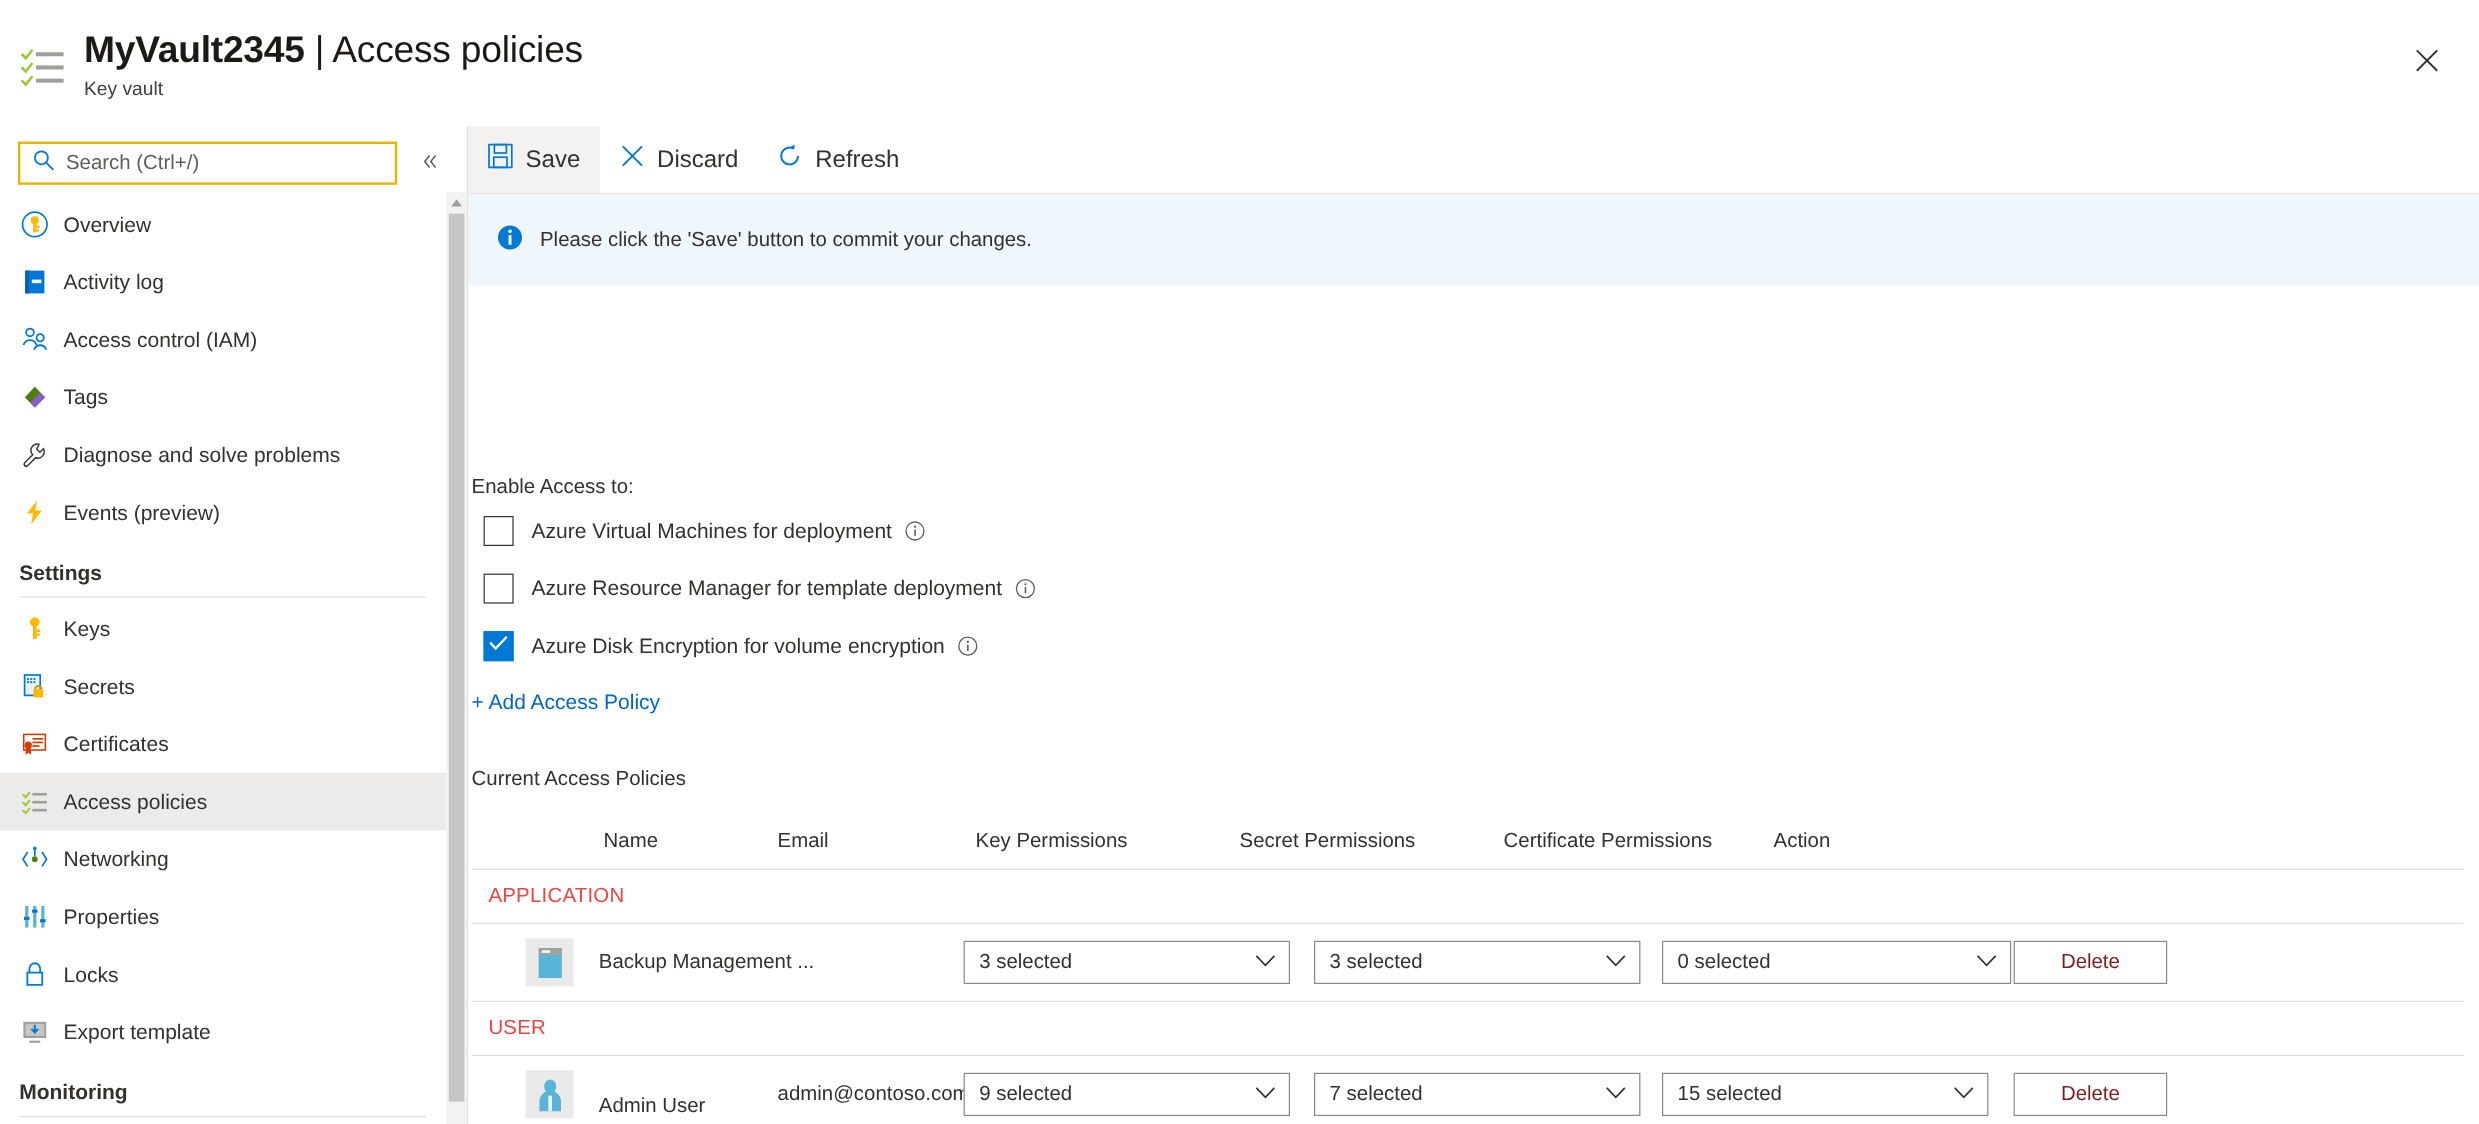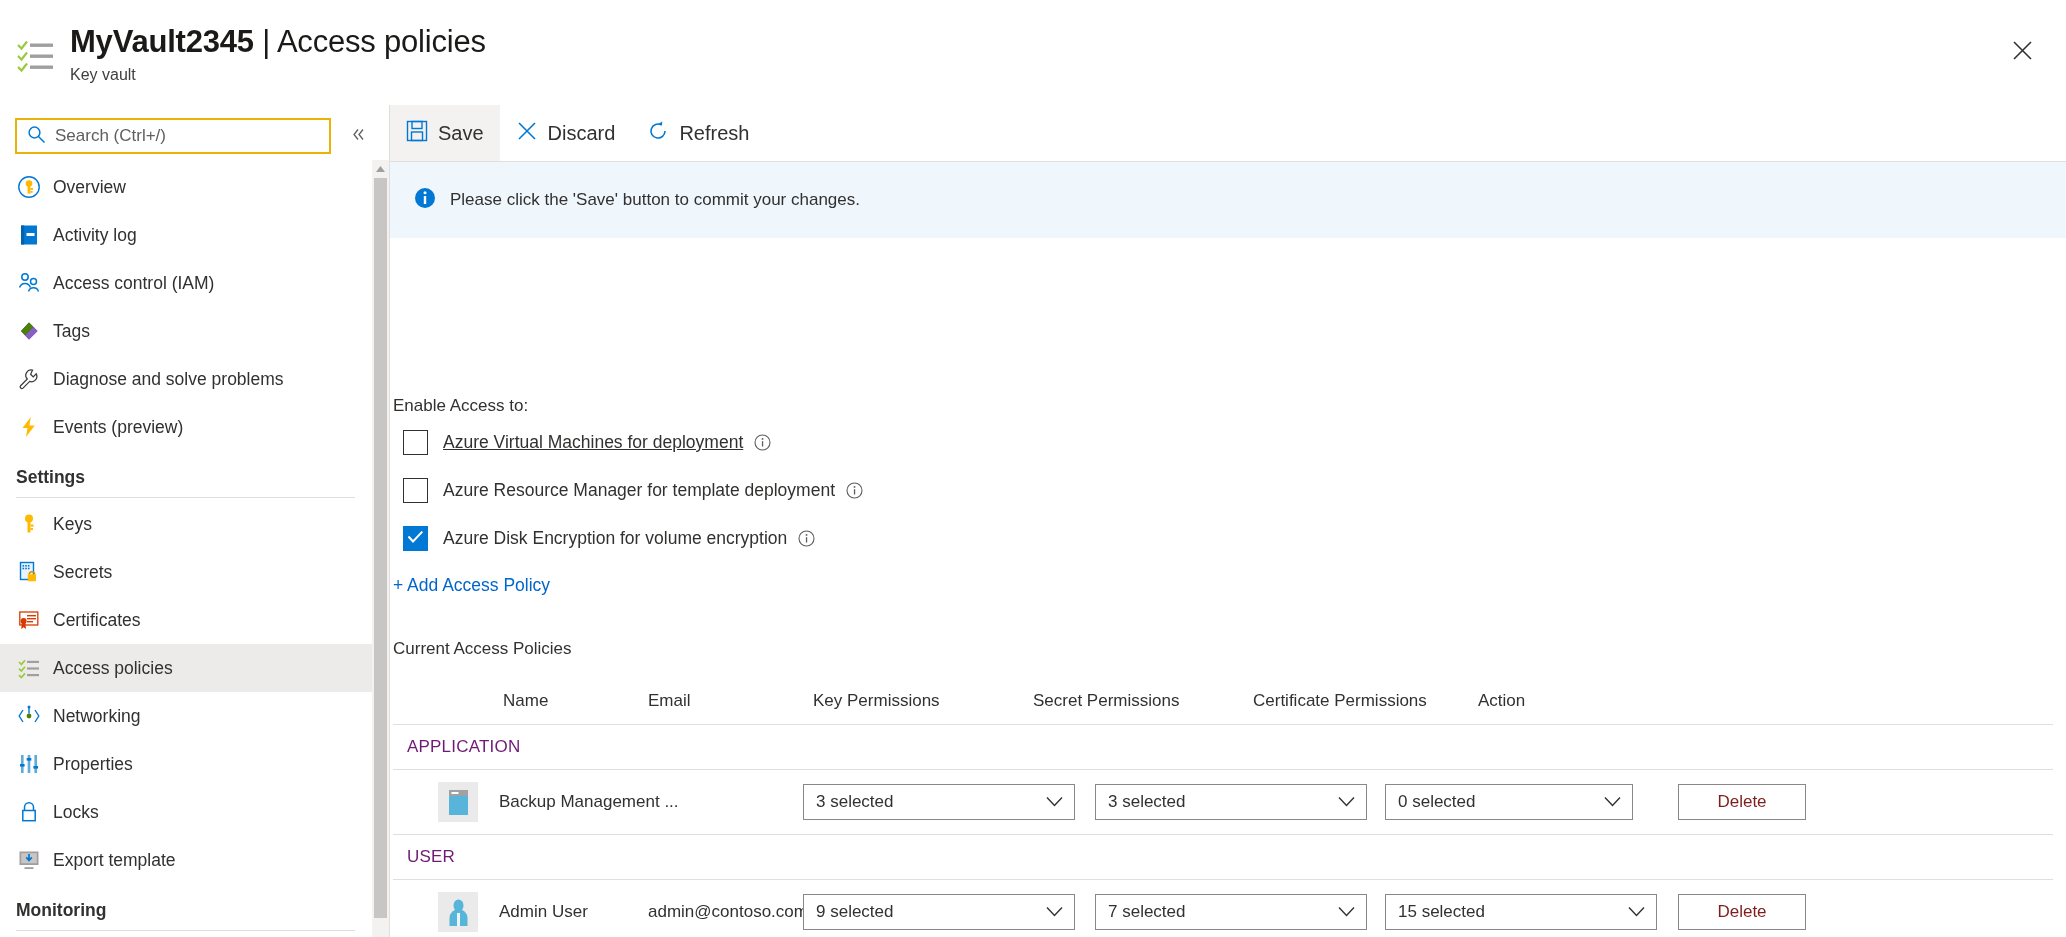--- a/index.html
+++ b/index.html
@@ -112,21 +112,21 @@
 
   .current-label { position:absolute; left:3px; top:401px; font-size:17px; color:#323130; }
 
   .table { position:absolute; left:3px; top:440px; width:1660px; }
 
   .th-row { display:flex; align-items:center; height:46px; }
   .th { font-size:17px; color:#323130; white-space:nowrap; }
   .th-rule { height:1px; background:#e1dfdd; }
 
   .grp-row { display:flex; align-items:center; height:44px; padding-left:14px; }
-  .grp-label { font-size:17px; color:#701a75; letter-spacing:0.2px;text-align:center; }
+  .grp-label { font-size:17px; color:#ef4444; letter-spacing:0.2px;text-align:center; }
 
   .data-row { display:flex; align-items:center; height:64px; }
 
   .cell-name { display:flex; align-items:center; }
   .res-icon {
     width:40px; height:40px; background:#eaeaea; display:flex; align-items:center; justify-content:center;
     flex:0 0 40px;
   }
   .name-txt { font-size:17px; color:#323130; white-space:nowrap; }
   .email-txt { font-size:17px; color:#323130; white-space:nowrap; }
@@ -421,21 +421,21 @@
           <circle cx="11" cy="5.8" r="1.5" fill="#ffffff"></circle>
         </svg>
       </span>
       <span class="txt">Please click the 'Save' button to commit your changes.</span>
     </div>
 
     <div class="body-area">
 
       <div class="enable-label">Enable Access to:</div>
 
-      <div class="cb-row" style="top:192px;text-decoration:underline;">
+      <div class="cb-row" style="top:192px;">
         <div class="box"></div>
         <span class="cb-lbl">Azure Virtual Machines for deployment</span>
         <span class="info-i">
           <svg width="17" height="17" viewBox="0 0 17 17">
             <circle cx="8.5" cy="8.5" r="7.5" stroke="#605e5c" stroke-width="1.1" fill="none"></circle>
             <rect x="7.9" y="7.2" width="1.3" height="5.3" fill="#605e5c"></rect>
             <circle cx="8.55" cy="4.9" r="0.95" fill="#605e5c"></circle>
           </svg>
         </span>
       </div>
@@ -506,35 +506,35 @@
               <span><svg width="17" height="11" viewBox="0 0 17 11">
                   <path d="M1 1.6 L8.5 9.4 L16 1.6" stroke="#323130" stroke-width="1.4" fill="none"></path>
                 </svg></span>
             </div>
             <div class="dd" style="position: absolute; left: 702px; width: 272px;">
               <span class="val">3 selected</span>
               <span><svg width="17" height="11" viewBox="0 0 17 11">
                   <path d="M1 1.6 L8.5 9.4 L16 1.6" stroke="#323130" stroke-width="1.4" fill="none"></path>
                 </svg></span>
             </div>
-            <div class="dd" style="position: absolute; left: 992px; width: 248px;">
+            <div class="dd" style="position: absolute; left: 992px; width: 291px;">
               <span class="val">0 selected</span>
               <span><svg width="17" height="11" viewBox="0 0 17 11">
                   <path d="M1 1.6 L8.5 9.4 L16 1.6" stroke="#323130" stroke-width="1.4" fill="none"></path>
                 </svg></span>
             </div>
             <div class="del-btn" style="position: absolute; left: 1285px; width: 128px;">Delete</div>
           </div>
           <div class="th-rule"></div>
           <div class="grp-row">
             <span class="grp-label">USER</span>
           </div>
           <div class="th-rule"></div>
           <div class="data-row" style="position: relative;">
-            <div class="cell-name" style="position: absolute; left: 45px;">
+            <div class="cell-name" style="position: absolute; left: 45px; align-items: flex-end;">
               <span class="res-icon">
                 <svg width="33" height="33" viewBox="0 0 33 33">
                   <ellipse cx="16.5" cy="9.5" rx="5" ry="6" fill="#59b4d9"></ellipse>
                   <path d="M7.5 30 V22 a9 9 0 0 1 18 0 v8 Z" fill="#59b4d9"></path>
                   <rect x="15" y="17" width="3" height="13" fill="#e9f6fb"></rect>
                 </svg>
               </span>
               <span class="name-txt" style="margin-left: 21px;">Admin User</span>
             </div>
             <div class="email-txt" style="position: absolute; left: 255px;">admin@contoso.com</div>

